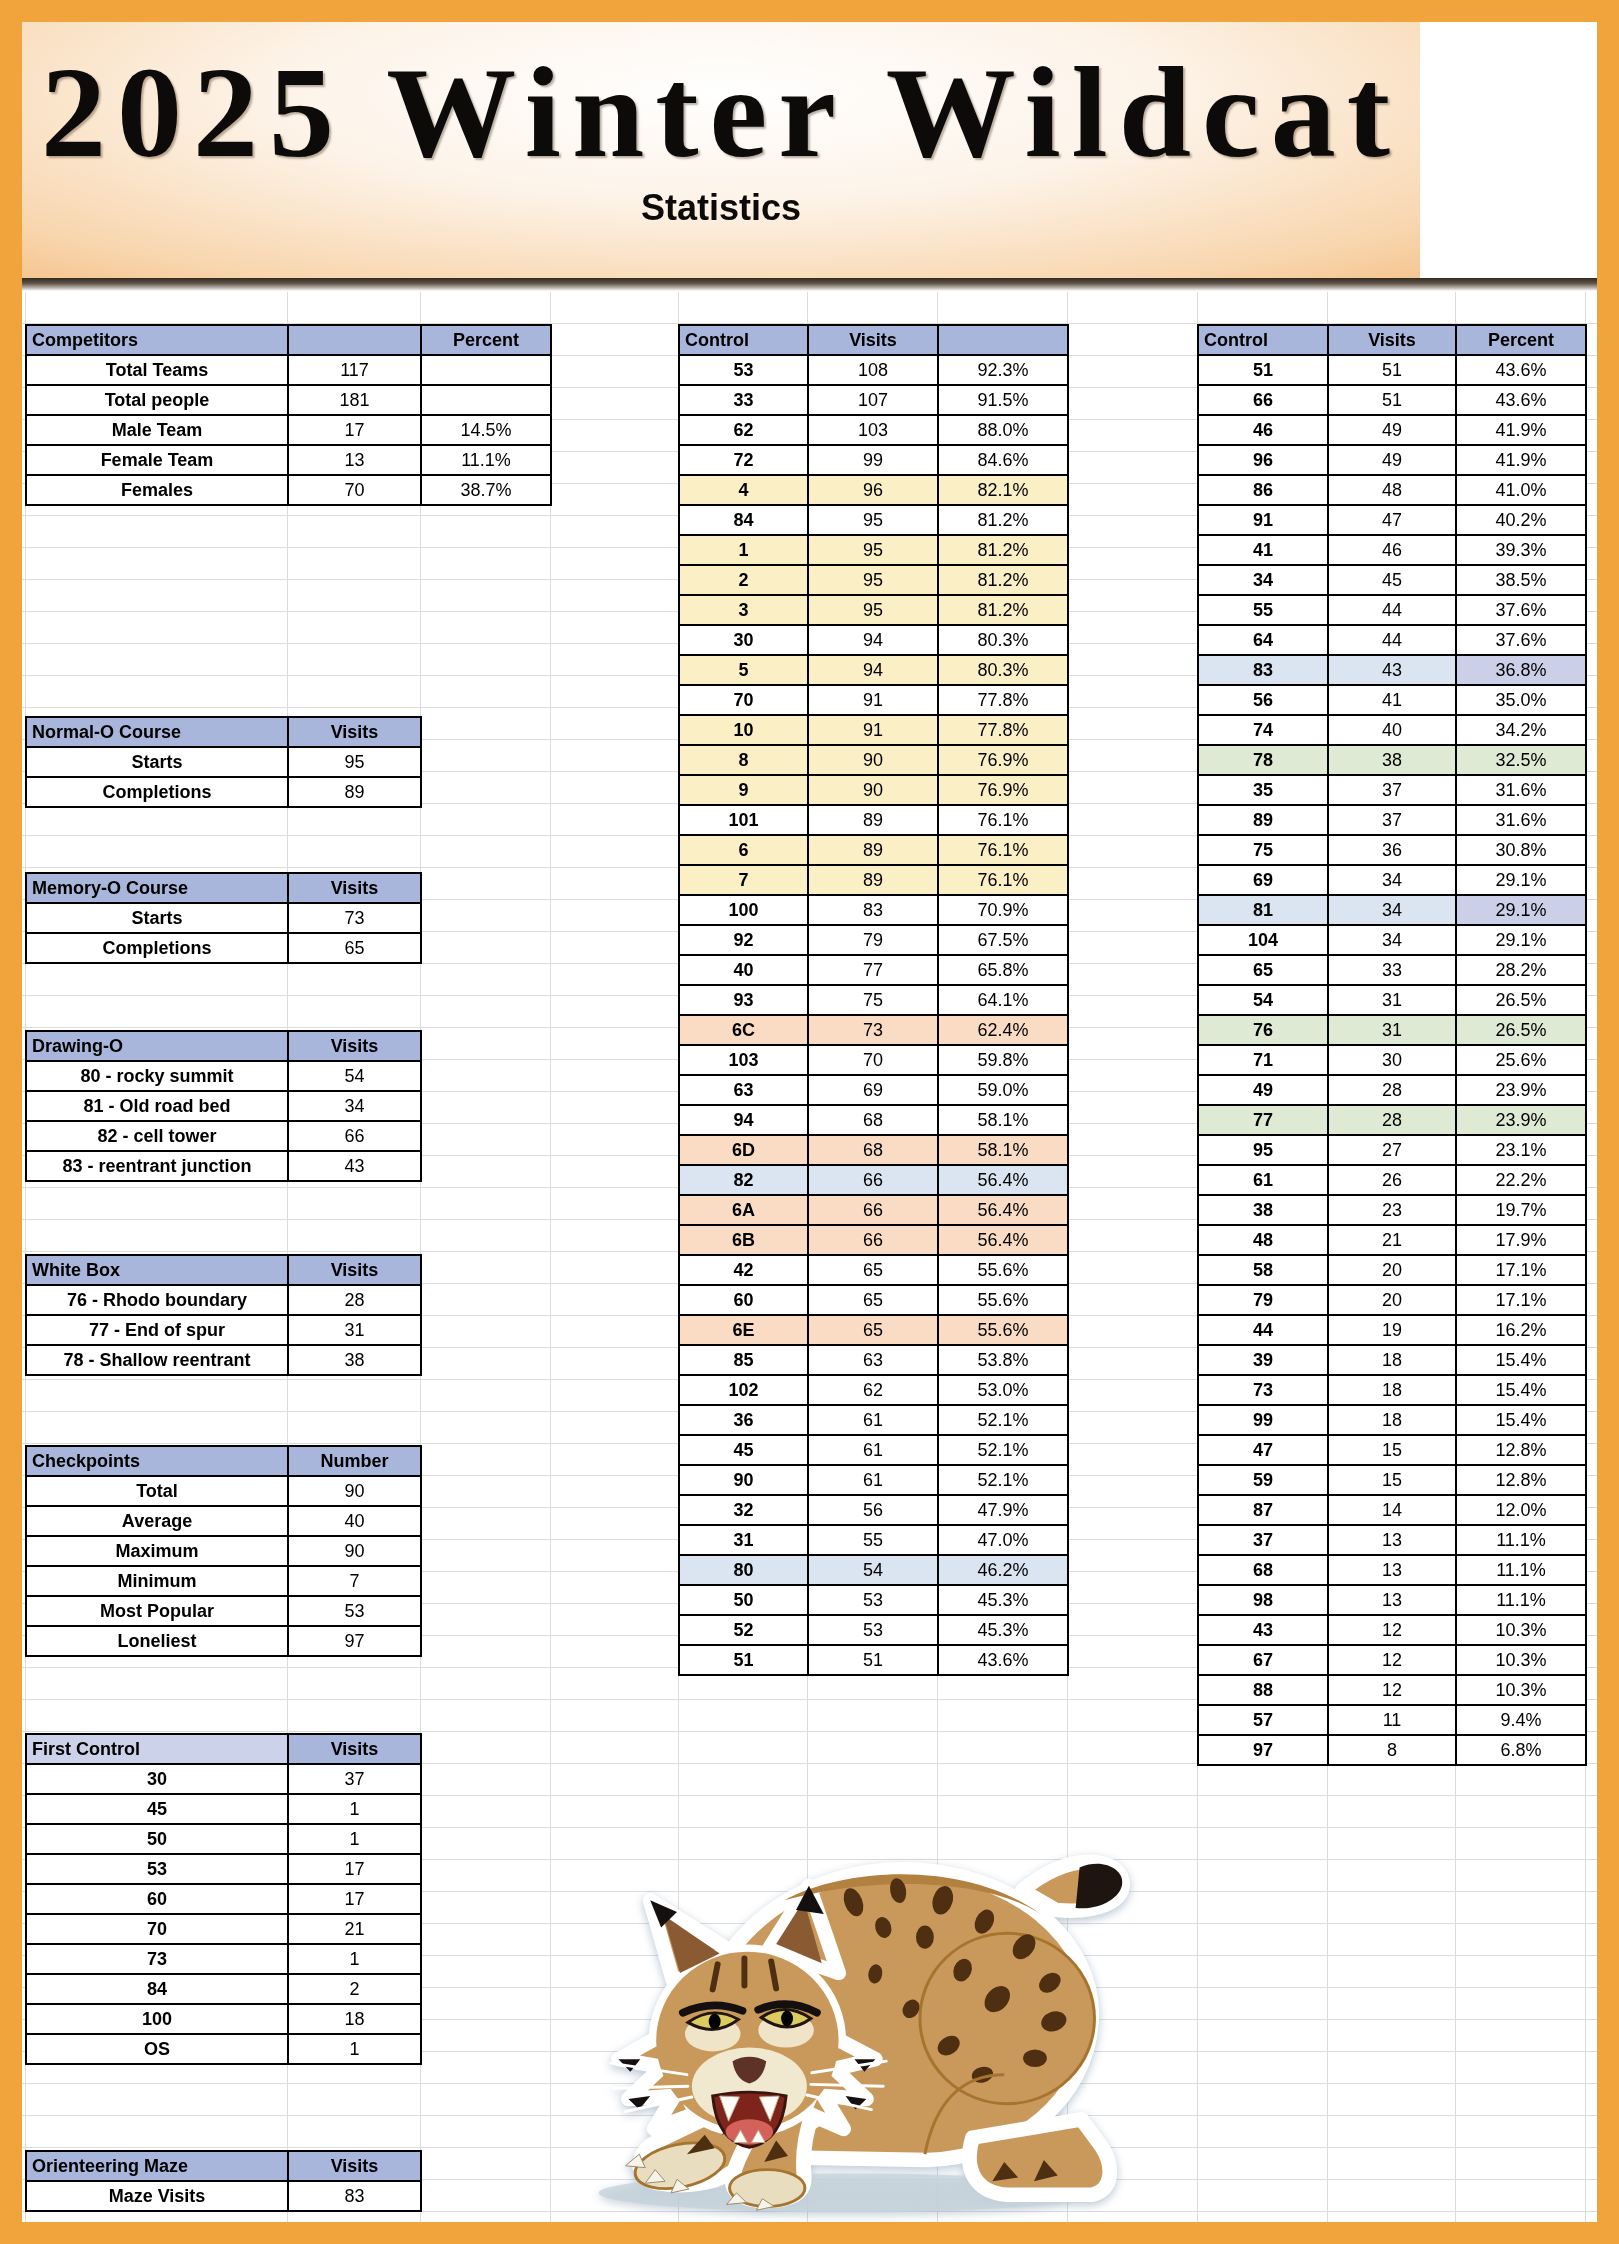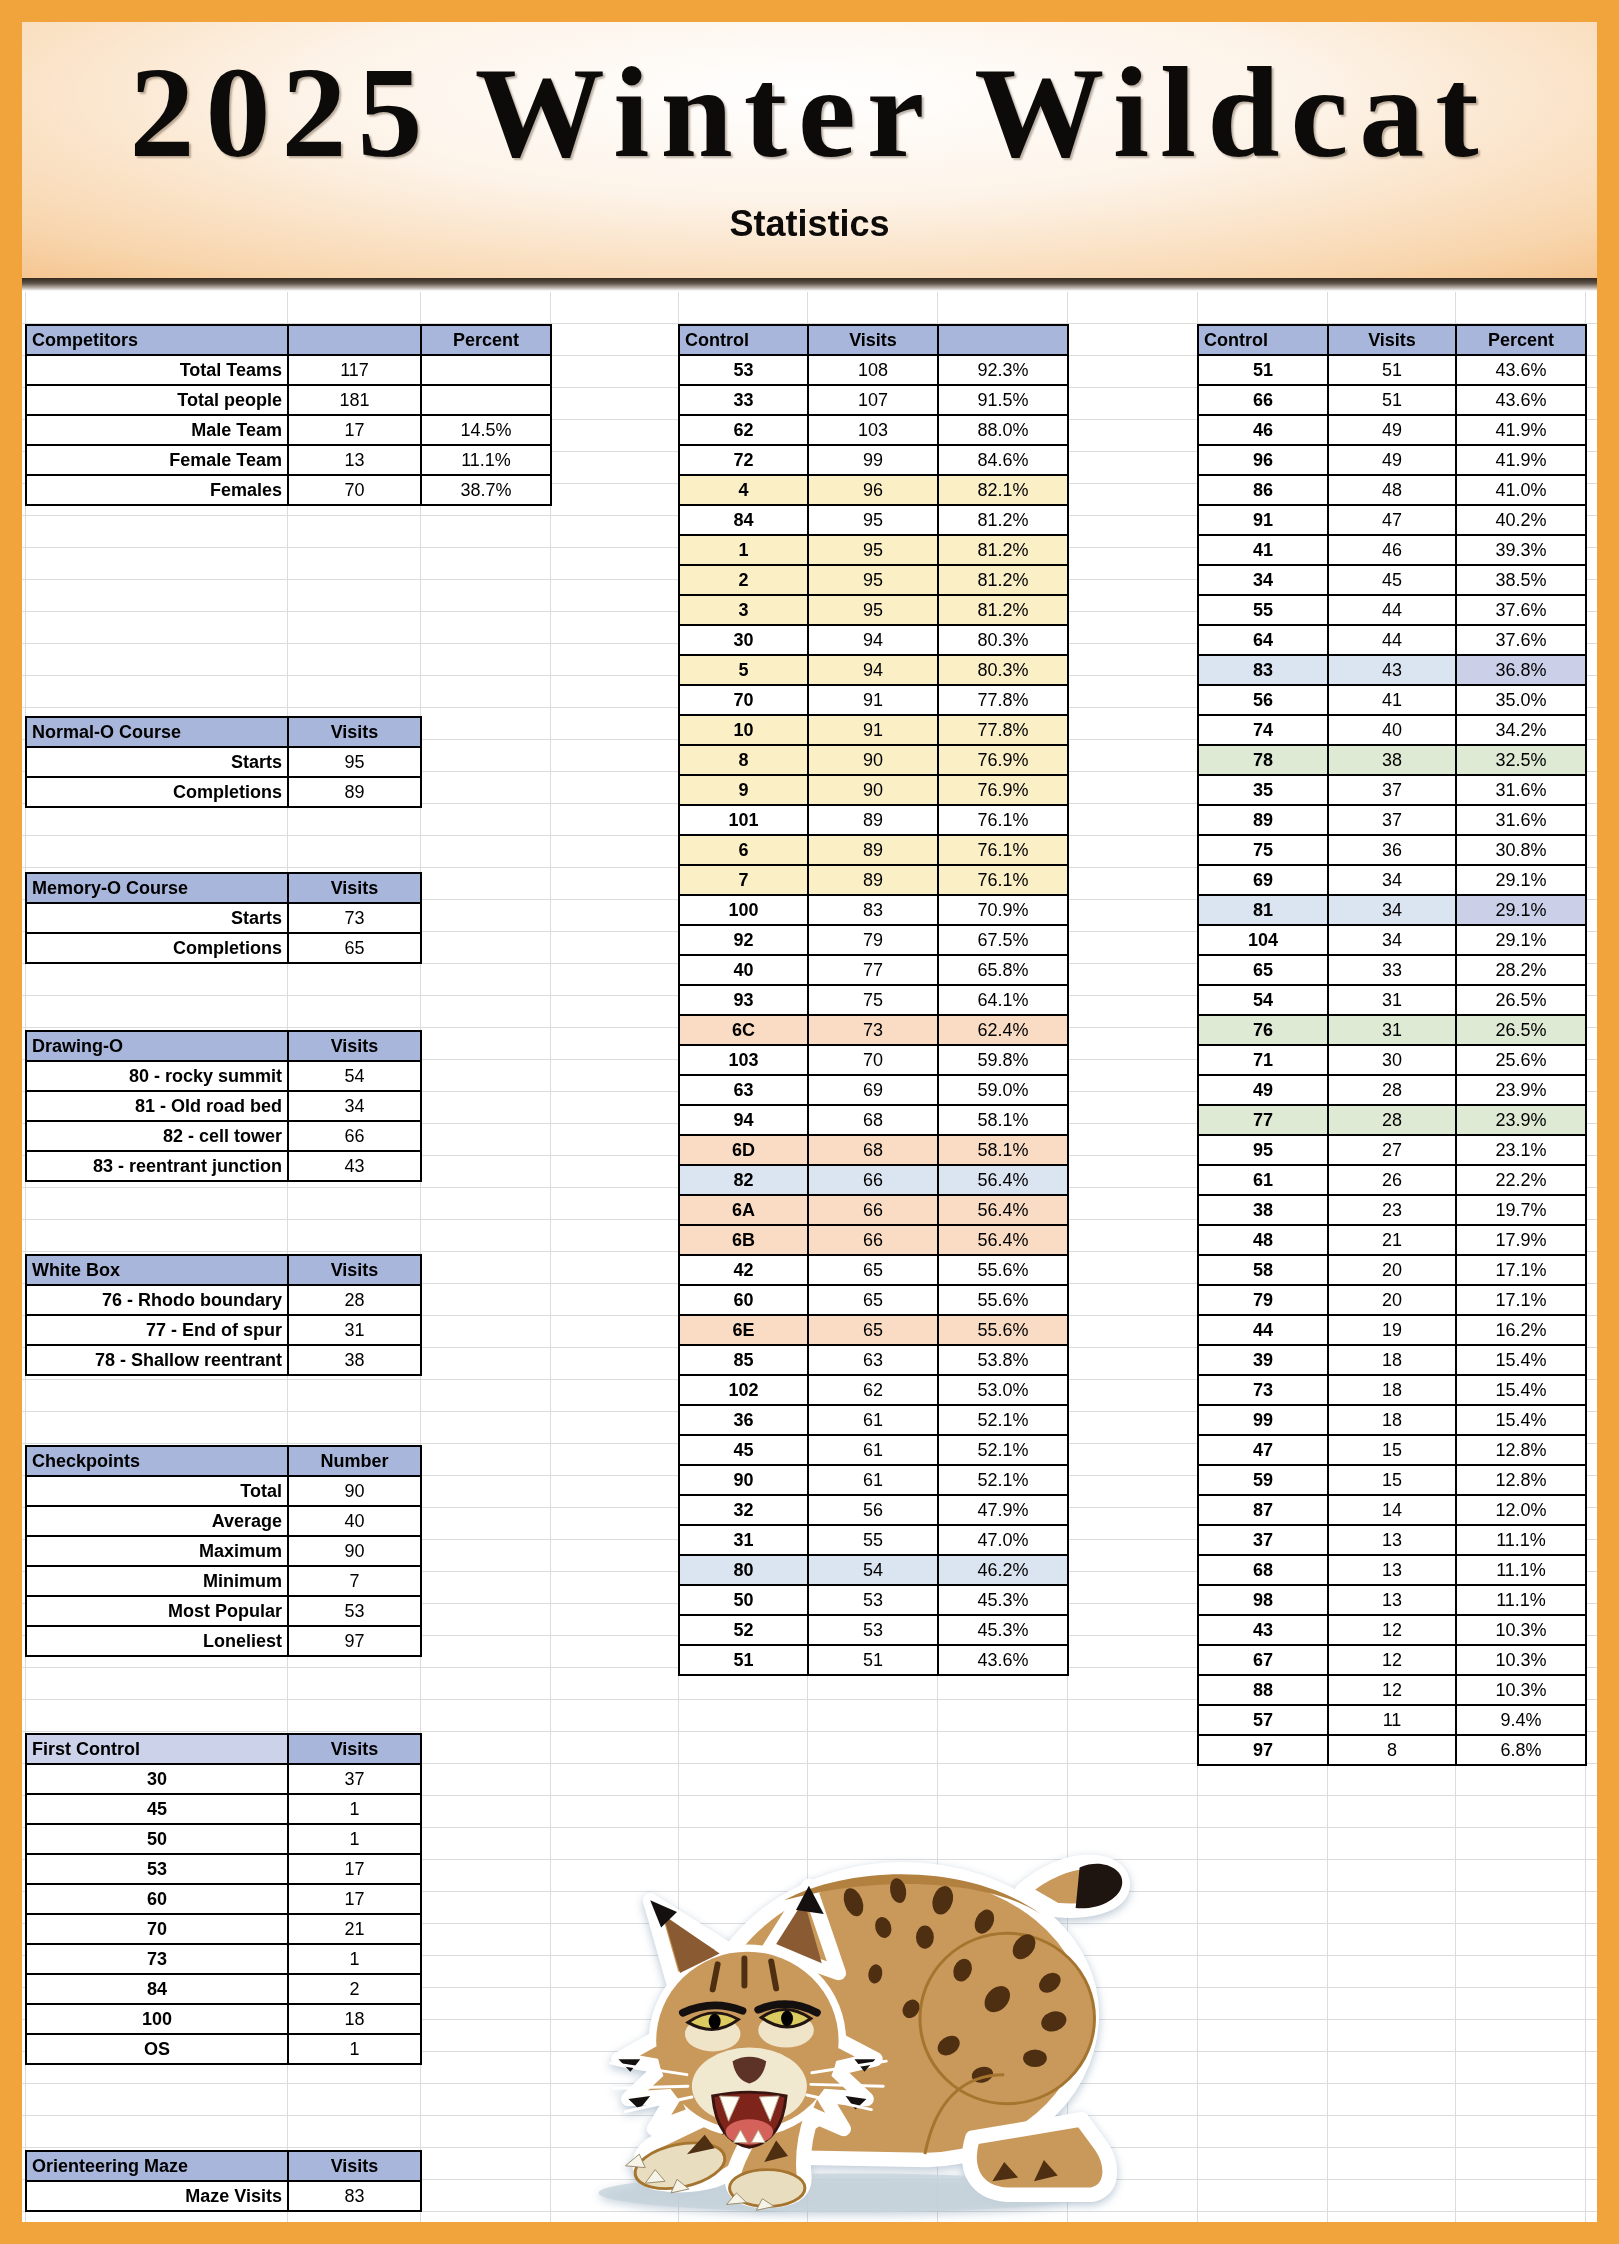--- a/index.html
+++ b/index.html
@@ -5,24 +5,24 @@
   html,body{margin:0;padding:0}
   body{
     width:1619px;height:2244px;position:relative;
     background:var(--border-orange,#F1A33C);
     font-family:"Liberation Sans",sans-serif;
     overflow:hidden;
   }
   .inner{position:absolute;left:22px;top:22px;right:22px;bottom:22px;background:#ffffff}
   
   .banner{
-    position:absolute;left:22px;top:22px;width:1575px;height:256px;
+    position:absolute;left:22px;top:22px;width:1398px;height:256px;
     background:radial-gradient(ellipse 115% 150% at 50% 28%,
       #ffffff 0%, #fdf3e8 28%, #f8d6ae 55%, #f1ac64 80%, #e98f43 100%);
-    display:flex;flex-direction:column;align-items:center;justify-content:flex-start;gap:16px;
+    display:flex;flex-direction:column;align-items:center;justify-content:flex-start;
   }
   .banner h1{
     margin:14px 0 0 0;
     font-family:"Liberation Serif",serif;font-weight:bold;
     font-size:130px;line-height:1.18;letter-spacing:11px;color:#0d0b09;
     text-shadow:2px 2px 2px rgba(60,40,20,.35);
     white-space:nowrap;
   }
   .banner h2{
     margin:-2px 0 0 0;font-size:36px;font-weight:bold;color:#0d0b09;letter-spacing:0;
@@ -48,21 +48,21 @@
   
   table{position:absolute;border-collapse:collapse;table-layout:fixed;background:transparent}
   th,td{
     border:2px solid #000;height:30px;box-sizing:border-box;
     padding:0 5px;font-size:18px;line-height:1;background:#fff;
     white-space:nowrap;overflow:hidden;
   }
   th{background:var(--hdr-blue,#A9B6DB);font-weight:bold;text-align:center}
   th:first-child{text-align:left}
   td{text-align:center;font-weight:normal}
-  .t-left td:first-child{text-align:right;font-weight:bold}
+  .t-left td:first-child{text-align:center;font-weight:bold}
   .t-ctl td:first-child{font-weight:bold}
   .t-centerlabel td:first-child{text-align:center;font-weight:bold}
   table[data-table="first_control"] th:first-child{background:var(--hdr-blue-light,#CBD2EA)}
   .hl-cream{background:var(--row-cream,#FBEFC6)}
   .hl-salmon{background:var(--row-salmon,#FADCC4)}
   .hl-blue{background:var(--row-blue,#DBE5F1)}
   .hl-bluep{background:var(--row-bluep,#CBCFE8)}
   .hl-green{background:var(--row-green,#DFEAD5)}
   
   [data-table="competitors"]{left:25px;top:324px}

